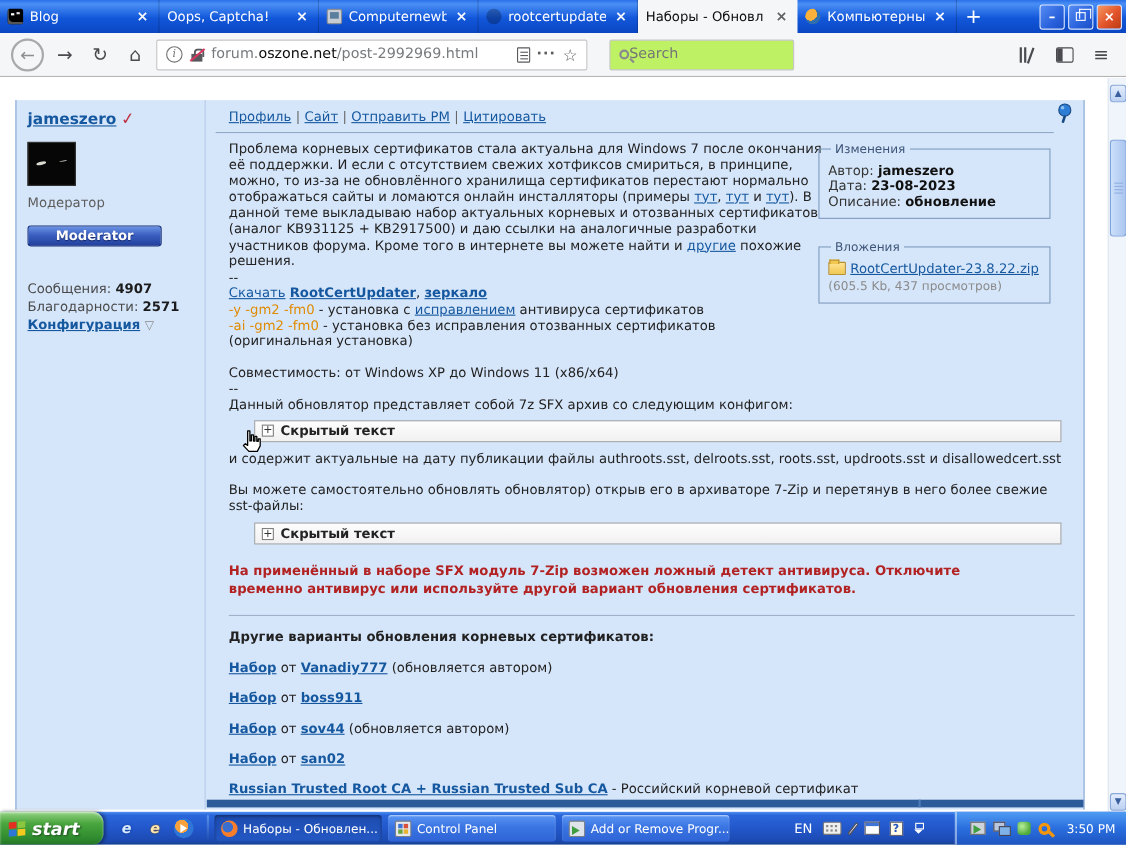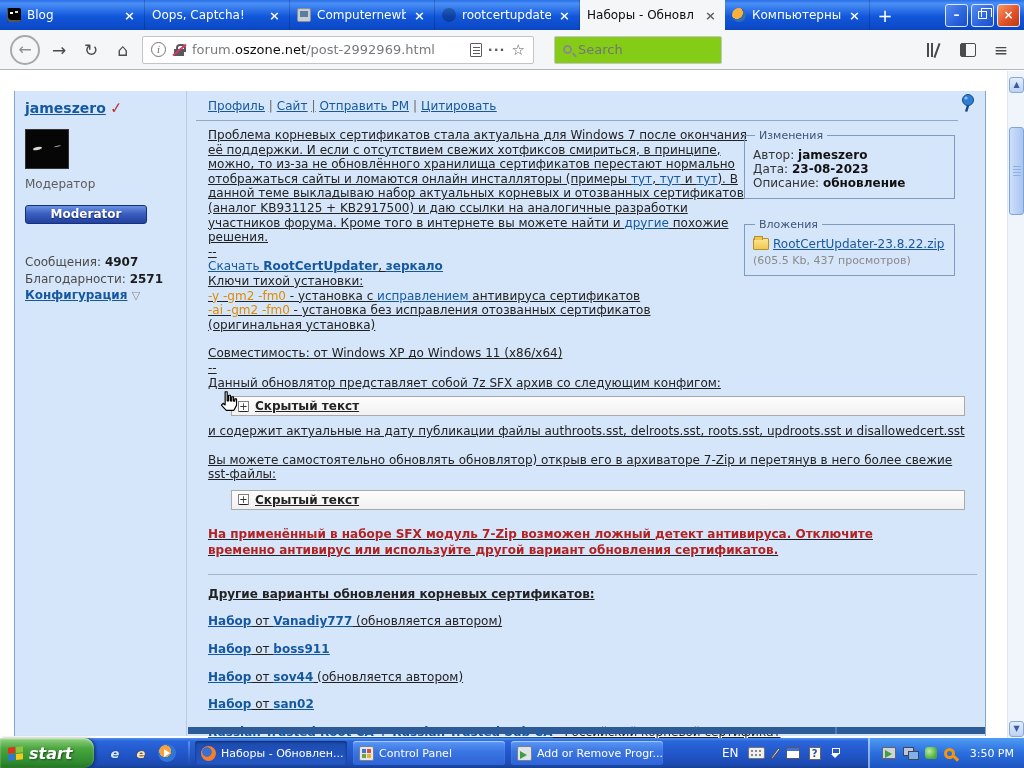--- a/index.html
+++ b/index.html
@@ -44,22 +44,22 @@
   .lock { width:14px; height:12px; position:relative; }
   .lock::before { content:""; position:absolute; left:2px; bottom:0; width:10px; height:7px; background:#58585c; }
   .lock::after { content:""; position:absolute; left:4px; top:0; width:6px; height:6px; border:2px solid #58585c; border-bottom:none; border-radius:4px 4px 0 0; }
   .lock .slash { position:absolute; left:-1px; top:5px; width:17px; height:2px; background:#d7375f; transform:rotate(-40deg); z-index:2; }
   .urltext { font-size:13px; white-space:nowrap; overflow:hidden; flex:1; }
   .urltext .dim { color:#777a7d; } .urltext .strong { color:#0c0c0d; }
   .reader-ic { width:12px; height:14px; border:1px solid #5a5a5e; border-radius:1px; position:relative; }
   .reader-ic::after { content:""; position:absolute; left:2px; top:3px; width:7px; height:1px; background:#5a5a5e; box-shadow:0 3px 0 #5a5a5e, 0 6px 0 #5a5a5e; }
   .pageaction { color:#5a5a5e; font-size:13px; letter-spacing:1px; font-weight:bold; }
   .star { color:#5a5a5e; font-size:15px; }
-  .searchbox { margin-left:14px; width:168px; height:28px; background:#84cc16; border:1px solid #c5c5c8; border-radius:2px;
-    display:flex; align-items:center; gap:6px; padding:0 8px; }
+  .searchbox { margin-left:14px; width:168px; height:28px; background:#bef264; border:1px solid #c5c5c8; border-radius:2px;
+    display:flex; align-items:center; padding:0 8px; }
   .mag { width:9px; height:9px; border:2px solid #8a8a8e; border-radius:50%; position:relative; flex:0 0 auto; }
   .mag::after { content:""; position:absolute; left:7px; top:7px; width:5px; height:2px; background:#8a8a8e; transform:rotate(45deg); }
   .searchbox input { border:none; outline:none; background:transparent; font-size:13px; color:#444; width:110px; font-family:inherit; }
   .rtools { margin-left:auto; display:flex; align-items:center; gap:18px; padding-right:6px; }
   .lib-ic { width:16px; height:16px; position:relative; }
   .lib-ic::before { content:""; position:absolute; left:1px; top:1px; width:2px; height:14px; background:#4a4a4f; box-shadow:4px 0 0 #4a4a4f; }
   .lib-ic::after { content:""; position:absolute; left:10px; top:1px; width:2px; height:15px; background:#4a4a4f; transform:rotate(20deg); }
   .panel-ic { width:16px; height:14px; border:1px solid #4a4a4f; border-radius:2px; position:relative; }
   .panel-ic::after { content:""; position:absolute; left:0; top:0; width:5px; height:12px; background:#4a4a4f; }
   .menu-ic { color:#4a4a4f; font-size:17px; }
@@ -83,21 +83,21 @@
   .role { font-size:12px; color:#5c5c5c; margin-top:8px; }
   .mod-badge { margin-top:14px; width:122px; height:19px; border-radius:3px; border:1px solid #17307e;
     background:linear-gradient(180deg,#6b93e4 0%,#3a5fc0 45%,#23419e 100%);
     color:#fff; font-size:12px; font-weight:bold; text-align:center; line-height:17px; text-shadow:0 1px 1px #102564; }
   .stats { margin-top:30px; font-size:12px; color:#4a4a4a; line-height:17px; }
   .stats b { color:#1b1b1b; }
   .config { font-size:12px; font-weight:bold; }
   .config a { color:#15589f; text-decoration:underline; }
   .config .arr { color:#8a8a8a; font-weight:normal; font-size:11px; }
 
-  .post-col { position:absolute; left:173px; right:0; top:0; bottom:0; padding:5px 8px 0 8px; font-size:12px; color:#222;text-decoration:underline; }
+  .post-col { position:absolute; left:173px; right:0; top:0; bottom:0; padding:5px 8px 0 8px; font-size:12px; color:#222; }
   .post-head { border-bottom:1px solid #8fa9c9; padding:3px 0 7px 12px; font-size:12px; width:762px; }
   .post-head a { color:#15589f; text-decoration:underline; }
   .post-head .sep { color:#666; padding:0 4px; }
   .pin { position:absolute; right:8px; top:2px; }
 
   fieldset.infobox { position:absolute; right:30px; width:211px; border:1px solid #7f9bbf; padding:6px 8px 8px; font-size:12px; color:#333; }
   fieldset.infobox legend { font-size:11px; color:#3c5578; padding:0 4px; margin-left:2px; }
   .fs-changes { top:38px; }
   .fs-attach { top:127px; }
   .infobox b { color:#111; }
@@ -305,21 +305,20 @@
           <a href="#">RootCertUpdater-23.8.22.zip</a>
         </div>
         <div class="attach-meta">(605.5 Kb, 437 просмотров)</div>
       </fieldset>
 
       <div class="post-body">
         <div class="block1">
           <span>Проблема корневых сертификатов стала актуальна для Windows 7 после окончания её поддержки. И если с отсутствием свежих хотфиксов смириться, в принципе, можно, то из-за не обновлённого хранилища сертификатов перестают нормально отображаться сайты и ломаются онлайн инсталляторы (примеры </span><a href="#">тут</a><span>, </span><a href="#">тут</a><span> и </span><a href="#">тут</a><span>). В данной теме выкладываю набор актуальных корневых и отозванных сертификатов (аналог KB931125 + KB2917500) и даю ссылки на аналогичные разработки участников форума. Кроме того в интернете вы можете найти и </span><a href="#">другие</a><span> похожие решения.</span>
           <div>--</div>
           <div><a href="#">Скачать</a> <a href="#" style="font-weight:bold">RootCertUpdater</a><span>, </span><a href="#" style="font-weight:bold">зеркало</a></div>
-          <div>Ключи тихой установки:</div>
           <div><span class="code-orange">-y -gm2 -fm0</span><span> - установка с </span><a href="#">исправлением</a><span> антивируса сертификатов</span></div>
           <div><span class="code-orange">-ai -gm2 -fm0</span><span> - установка без исправления отозванных сертификатов</span></div>
           <div>(оригинальная установка)</div>
           <div class="gap"></div>
           <div>Совместимость: от Windows XP до Windows 11 (x86/x64)</div>
           <div>--</div>
           <div>Данный обновлятор представляет собой 7z SFX архив со следующим конфигом:</div>
         </div>
 
         <div class="hiddenbox">

